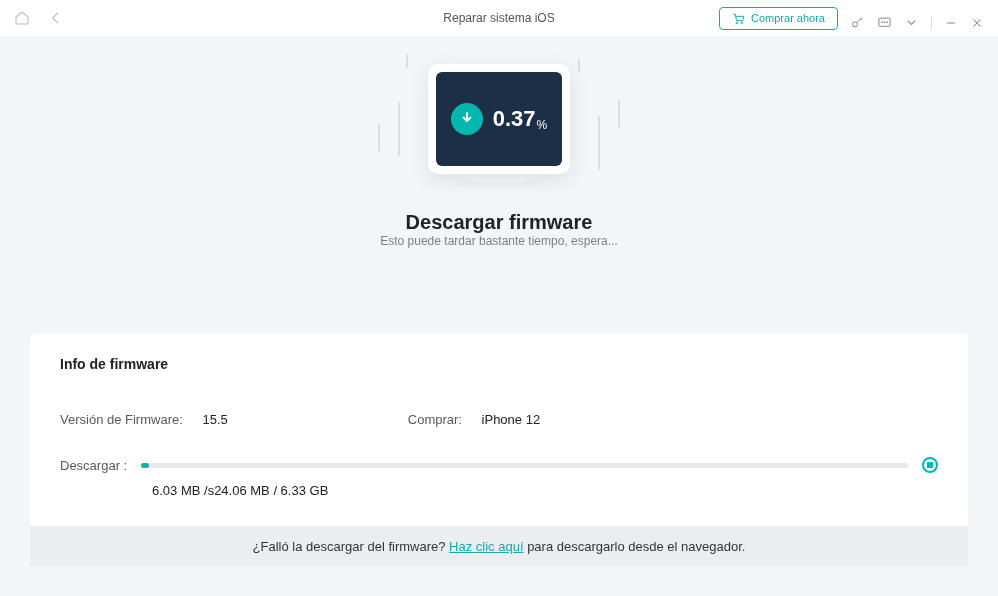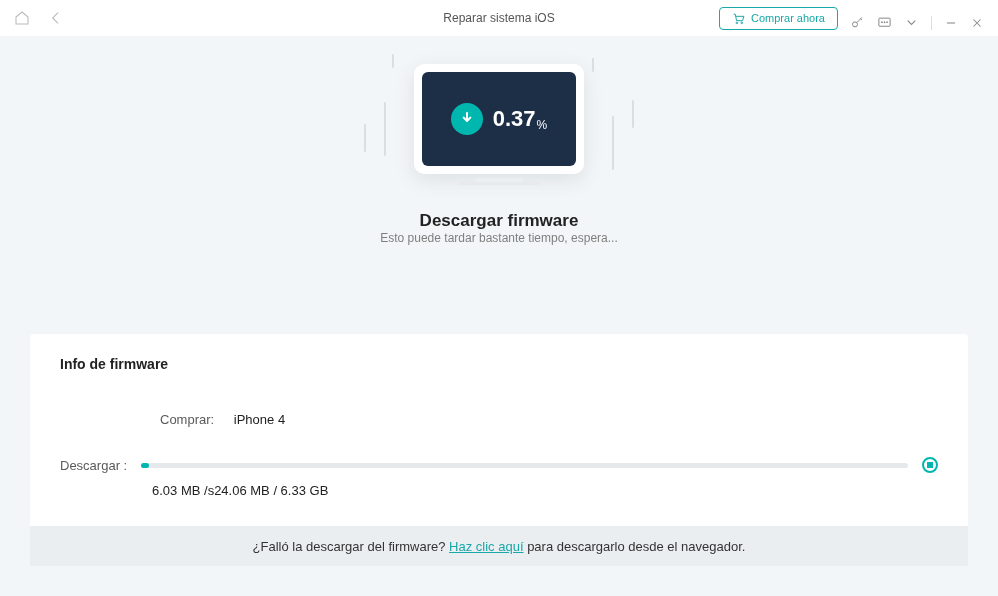--- a/index.html
+++ b/index.html
@@ -55,21 +55,21 @@
     }
     .tick { position:absolute; width:2px; background:#d7dfe5; border-radius:1px; }
     .tick.t1 { height:28px; left: -50px; top: 60px; }
     .tick.t2 { height:54px; left: -30px; top: 38px; }
     .tick.t3 { height:28px; right: -50px; top: 36px; }
     .tick.t4 { height:54px; right: -30px; top: 52px; }
     .tick.t5 { height:14px; left: -22px; top: -10px; }
     .tick.t6 { height:14px; right: -10px; top: -6px; }
     
     .monitor {
-      width: 170px;
+      width: 142px;
       background: #fff;
       border-radius: 10px;
       padding: 8px;
       box-shadow: 0 6px 20px rgba(50,70,90,.12);
     }
     .screen {
       background: #1d2f46;
       border-radius: 6px;
       height: 94px;
       display:flex;
@@ -80,21 +80,21 @@
     .dl-circle {
       width: 32px; height:32px; border-radius:50%;
       background:#00b7b0;
       display:flex; align-items:center; justify-content:center;
     }
     .pct { color:#fff; font-weight:bold; font-size:22px; }
     .pct-sign { color:#fff; font-size:12px; margin-left:1px; position:relative; top:3px;}
     .stand { width:48px; height:4px; background:#eceff2; margin: 4px auto 0; border-radius:2px; }
     .base { width:80px; height:3px; background:#e6eaee; margin: 0 auto; border-radius:2px; }
     
-    .dl-heading { margin-top: 26px; font-size: 17px; font-weight:700; color:#222; }
+    .dl-heading { margin-top: 26px; font-size: 20px; font-weight:700; color:#222; }
     .dl-sub { font-size: 12px; color:#7f7f7f; }
     
     .card {
       position:absolute;
       left:30px; right:30px;
       top: 298px;
       background:#fff;
       border-radius:4px;
       padding: 22px 30px 40px;
     }
@@ -216,23 +216,27 @@
       <div class="stand"></div>
       <div class="base"></div>
     </div>
     <div class="dl-heading">Descargar firmware</div>
     <div class="dl-sub">Esto puede tardar bastante tiempo, espera...</div>
   </div>
 
   <div class="card">
     <div class="card-title">Info de firmware</div>
     <div class="info-row">
+      <div>
+        <span class="info-label">Versión de Firmware:</span>
+        <span class="info-val">15.5</span>
+      </div>
       <div style="margin-left:100px;">
         <span class="info-label">Comprar:</span>
-        <span class="info-val">iPhone 4</span>
+        <span class="info-val">iPhone 12</span>
       </div>
     </div>
     <div class="dl-row">
       <span class="dl-row-label">Descargar :</span>
       <div class="bar-wrap">
         <div class="bar-fill"></div>
       </div>
       <span class="cancel-circle"></span>
     </div>
     <div class="stat-row">

